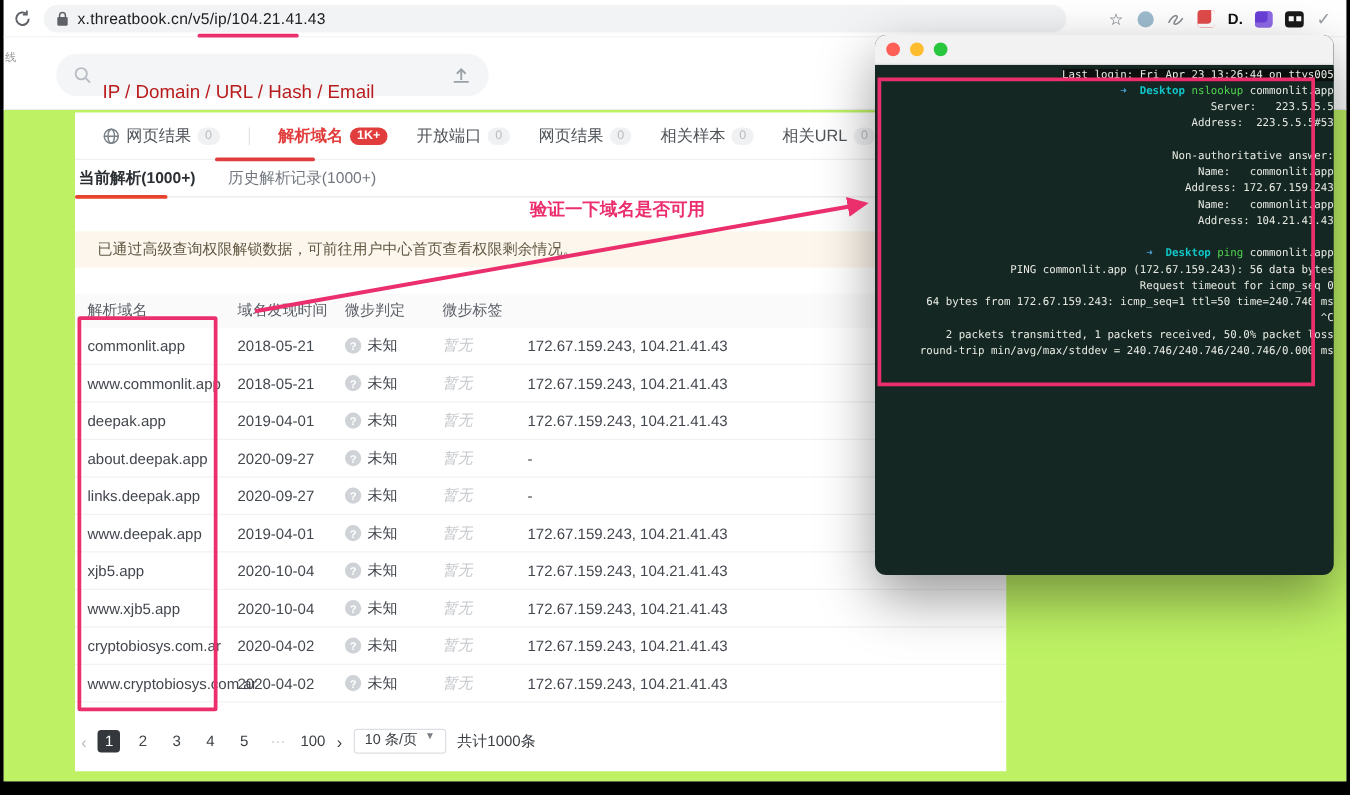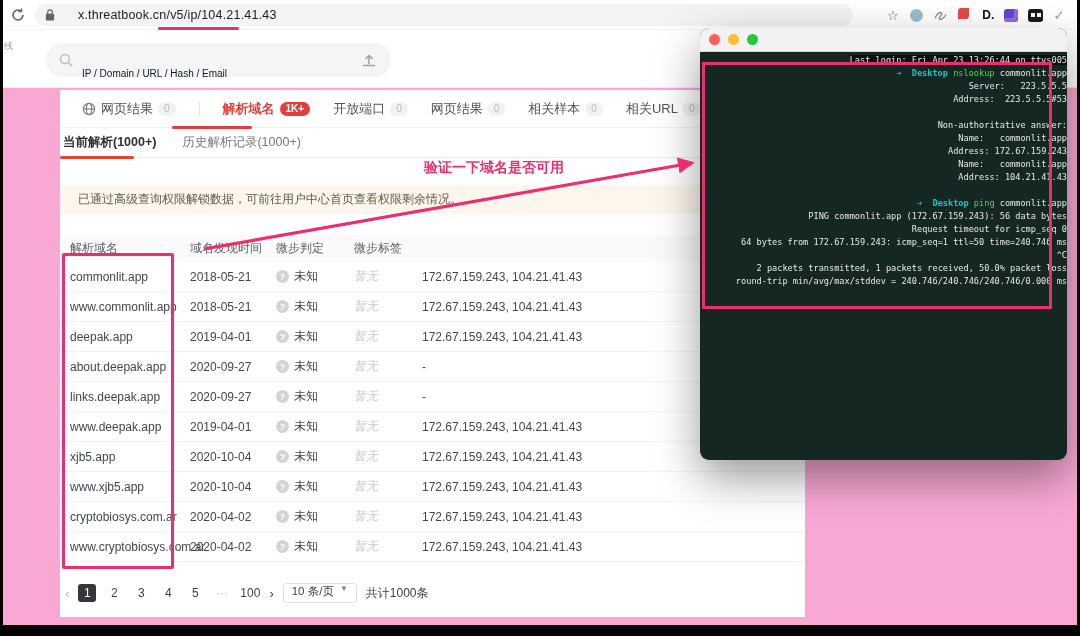--- a/index.html
+++ b/index.html
@@ -6,44 +6,44 @@
   html,body { width:1080px; height:636px; }
   body {
     position: relative; background:#000; overflow:hidden;
     font-family:"Liberation Sans", sans-serif;
   }
   .browser { position:absolute; left:3px; top:0; width:1074px; height:625px; background:#fff; }
 
   
   .topbar { position:absolute; left:0; top:0; width:100%; height:30px; background:#fff; display:flex; align-items:center; border-bottom:1px solid #f3f3f3; }
   .reload { margin-left:7px; width:16px; height:16px; color:#5f6368; }
-  .url-pill { margin-left:9px; width:818px; height:22px; background:#f1f3f4; border-radius:12px; display:flex; align-items:center; padding:0 10px;gap:16px; }
+  .url-pill { margin-left:9px; width:818px; height:22px; background:#f1f3f4; border-radius:12px; display:flex; align-items:center; padding:0 10px; }
   .lock { width:10px; height:12px; color:#5f6368; }
   .url-text { margin-left:7px; font-size:12.5px; color:#202124; letter-spacing:.2px; }
   .topbar-icons { position:absolute; right:12px; top:0; height:30px; display:flex; align-items:center; gap:10px; }
   .ticon { width:15px; height:15px; display:flex; align-items:center; justify-content:center; font-size:13px; color:#5f6368; }
   .ext-circle { width:13px; height:13px; border-radius:50%; background:#9dbcce; }
   .ext-red { width:14px; height:14px; border-radius:3px; background:#e24b4b; box-shadow:inset -3px -3px 0 #fff; }
   .ext-d { font-size:12px; font-weight:bold; color:#111; }
   .ext-purple { width:14px; height:13px; border-radius:3px; background:#6a3fd8; box-shadow:inset -4px -4px 0 #8f6ae8; }
   .ext-glasses { width:15px; height:13px; border-radius:3px; background:#1a1a1a; display:flex; align-items:center; justify-content:center; gap:2px; }
   .ext-glasses i { width:4px; height:4px; background:#fff; display:block; }
   .check { color:#9aa0a6; font-size:14px; }
 
   
   .site-header { position:absolute; top:30px; left:0; width:100%; height:58px; background:#fff; border-bottom:1px solid #ededed; }
   .logo { position:absolute; left:1px; top:12px; line-height:1.1; }
   .logo-top { font-size:9px; color:#9a9a9a; display:block; }
   .logo-main { font-size:13px; font-weight:bold; color:#20242a; display:block;margin-left:44px; }
   .search-pill { position:absolute; left:42px; top:13px; width:346px; height:34px; background:#f4f5f7; border-radius:17px; display:flex; align-items:center; padding:0 14px; }
   .search-pill svg { flex:none; }
-  .placeholder { margin-left:9px; font-size:10px; color:#0f172a; flex:1;margin-top:26px; }
-
-  
-  .page { position:absolute; top:88px; left:0; right:0; bottom:0; background:#f9a8d4; }
+  .placeholder { margin-left:9px; font-size:15px; color:#b91c1c; flex:1;margin-top:26px; }
+
+  
+  .page { position:absolute; top:88px; left:0; right:0; bottom:0; background:#bef264; }
   .card { position:absolute; left:57px; top:2px; width:745px; height:527px; background:#fff; }
 
   .tabs { display:flex; align-items:center; height:38px; padding-left:22px; gap:23px; border-bottom:1px solid #f0f0f0; position:relative; font-size:13px; color:#4f5459; }
   .tab { display:flex; align-items:center; gap:5px; }
   .tab .badge { background:#f0f1f2; color:#b8bcc0; font-size:10px; line-height:14px; padding:0 6px; border-radius:8px; }
   .tab.active { color:#e23d3d; font-weight:bold; }
   .tab.active .badge { background:#e23d3d; color:#fff; }
   .tab-sep { width:1px; height:14px; background:#e4e4e4; }
   .tab-underline { position:absolute; left:112px; bottom:-2px; width:80px; height:3px; background:#e23d3d; border-radius:2px; }
 

